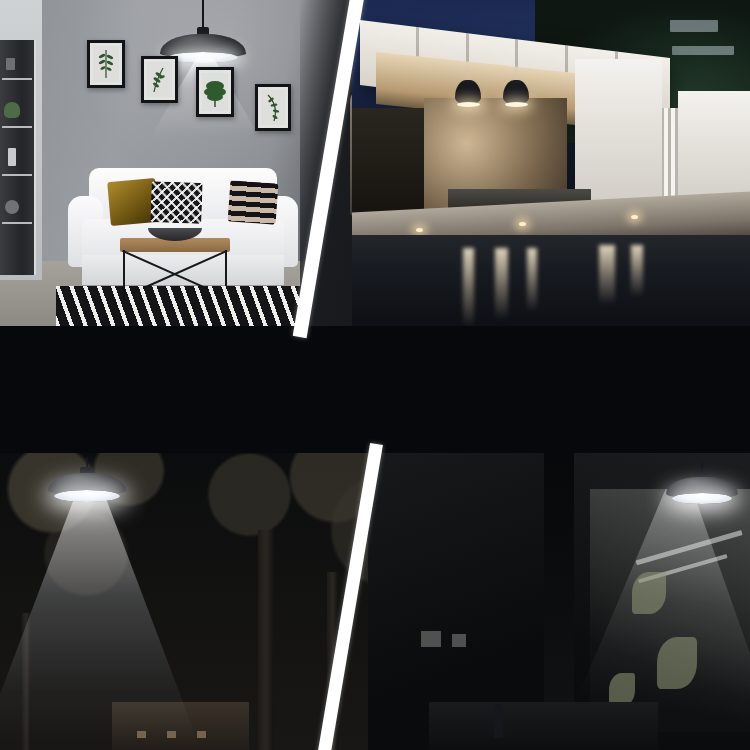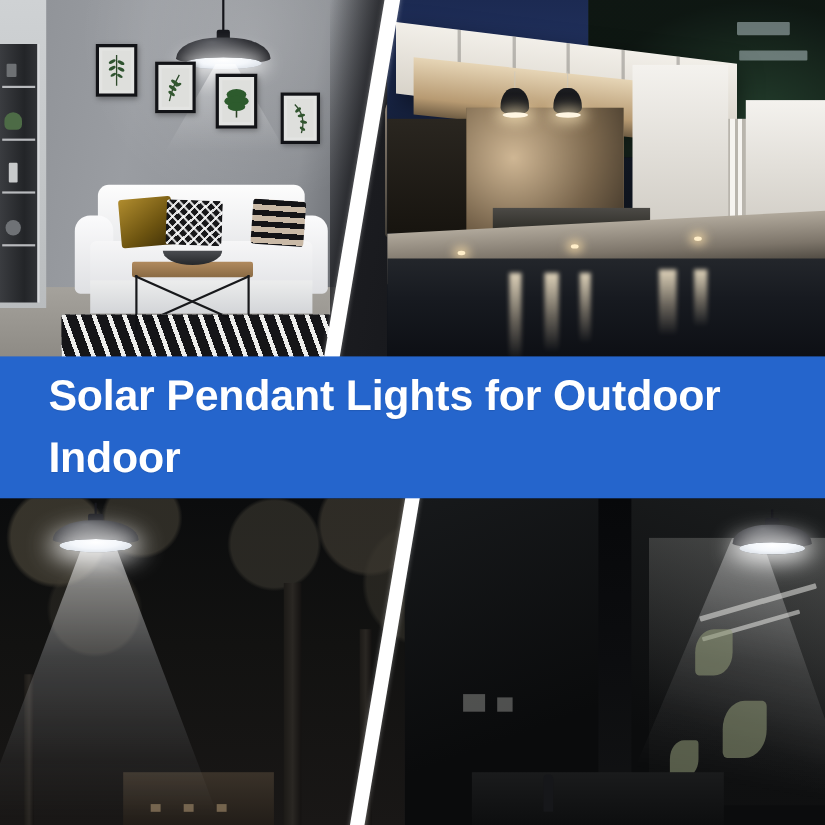--- a/index.html
+++ b/index.html
@@ -550,17 +550,14 @@
       <div class="cord" style="height:10px;"></div>
       <div class="cap" style="top:8px; width:13px; height:8px;"></div>
       <div class="dome" style="top:14px; width:72px; height:21px;"></div>
       <div class="glow-lip" style="top:30px; width:60px; height:11px; box-shadow:0 0 20px 8px rgba(255,255,255,.85);"></div>
     </div>
   </div>
 
   <div class="divider" id="div-top"></div>
   <div class="divider" id="div-bottom"></div>
 
-  <div id="banner">
-    <div class="headline">Solar Pendant Lights for Outdoor Indoor</div>
-  </div>
 
 </div>
 
 </body></html>

